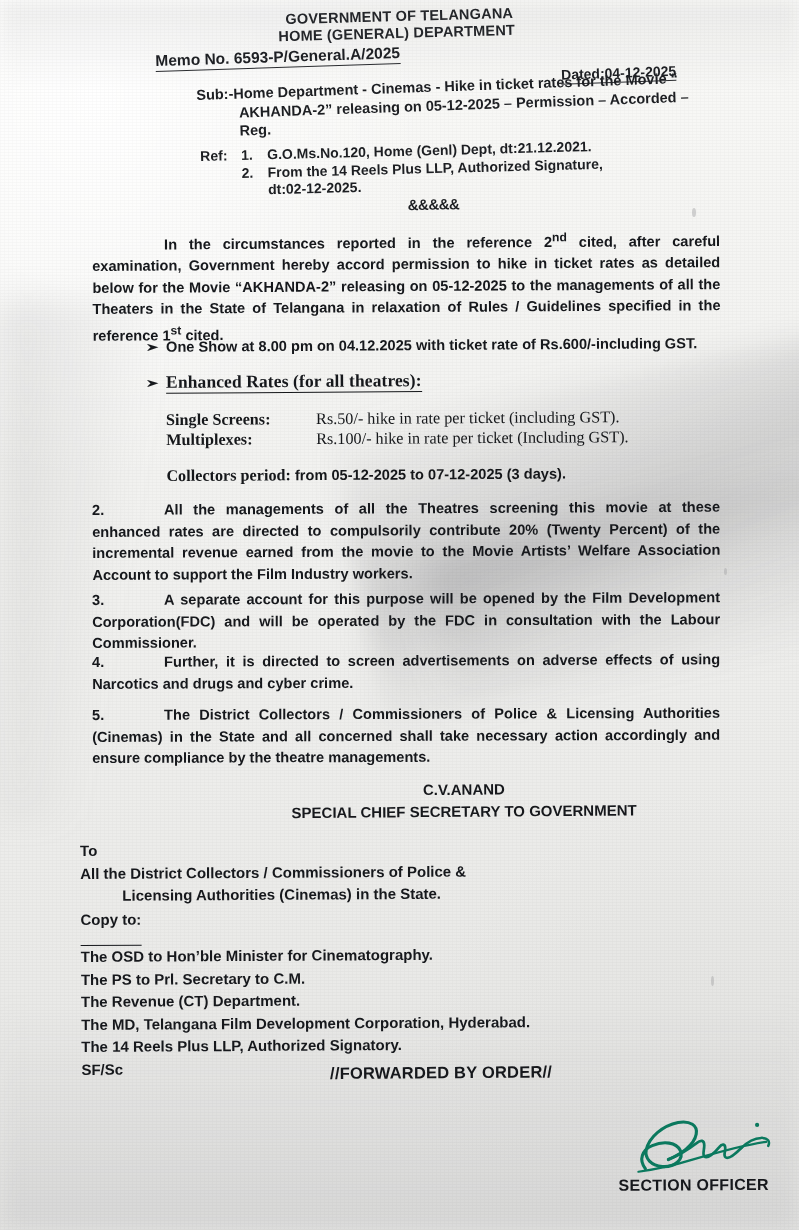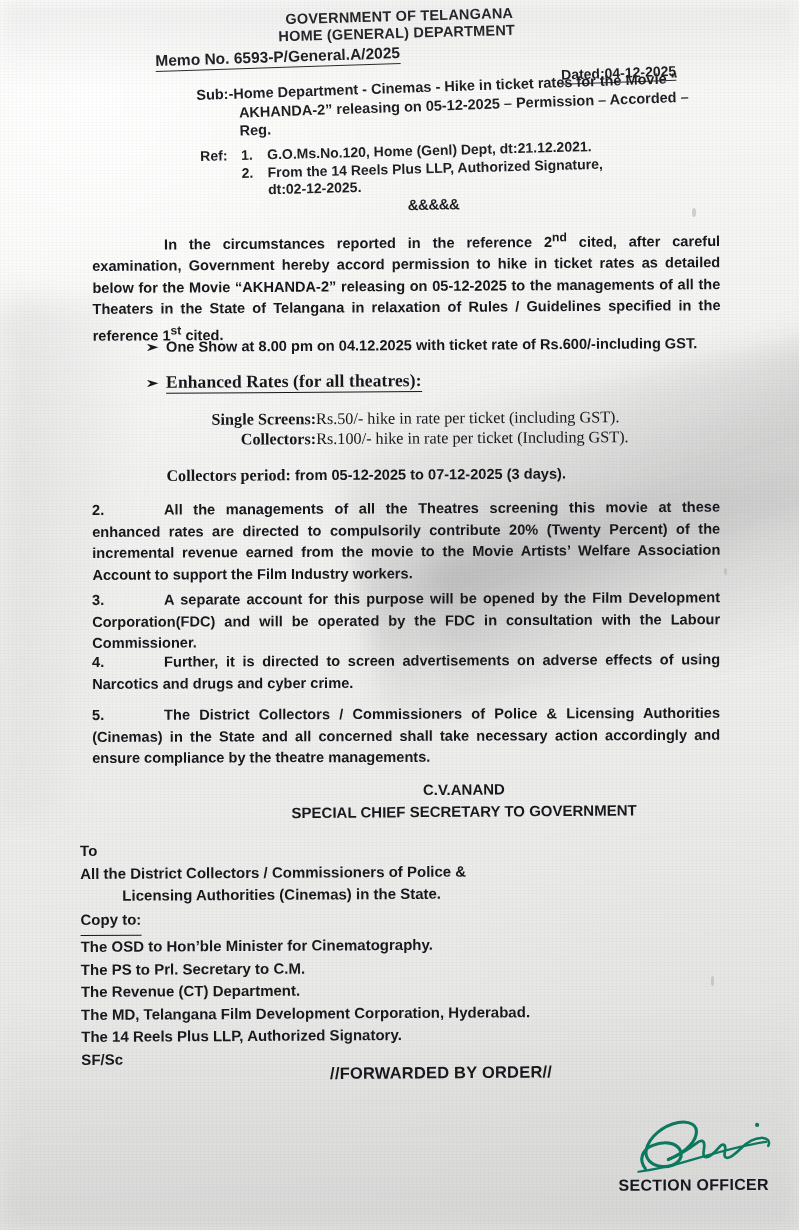--- a/index.html
+++ b/index.html
@@ -200,21 +200,21 @@
 
   .rates {
     left: 166px; top: 410px; width: 560px;
     font-family: "Liberation Serif", serif;
     font-size: 16.2px;
     line-height: 20px;
     color: #15171a;
     transform: rotate(-0.35deg); transform-origin: 0 0;
   }
   .rates .rrow { display: flex; }
-  .rates .rlabel { width: 150px; font-weight: 700; flex: 0 0 150px; text-align: right; }
+  .rates .rlabel { width: 150px; font-weight: 700; flex: 0 0 150px; }
   .rates .rval { flex: 1 1 auto; }
   .rates .applic { margin-top: 16px; }
   .rates .applic b { font-weight: 700; }
   .rates .applic .av {
     font-family: "Liberation Sans", sans-serif;
     font-size: 14.6px;
     font-weight: 600;
   }
 
   .p2 { left: 92px; top: 500px; width: 628px; transform: rotate(-0.3deg); transform-origin: 0 0; }
@@ -239,21 +239,21 @@
     font-size: 15px;
     line-height: 22.5px;
     font-weight: 600;
     color: #16181c;
     transform: rotate(-0.35deg); transform-origin: 0 0;
   }
   .tolist .ind1 { padding-left: 42px; display: block; }
   .tolist .copyto {
     display: inline-block;
     border-bottom: 1.5px solid #16181c;
-    padding-bottom: 4px;
+    padding-bottom: 14px;
     margin-top: 1px;
   }
   .tolist .line { display: block; }
 
   .fwd {
     left: 330px; top: 1064px;
     font-size: 16.5px;
     font-weight: 700;
     letter-spacing: 0.2px;
     color: #16181c;
@@ -336,21 +336,21 @@
     <div class="blk bullet-row b2">
       <span class="arrow">➢</span><span class="hl">Enhanced Rates (for all theatres):</span>
     </div>
 
     <div class="blk rates">
       <div class="rrow">
         <span class="rlabel">Single Screens:</span>
         <span class="rval">Rs.50/- hike in rate per ticket (including GST).</span>
       </div>
       <div class="rrow">
-        <span class="rlabel">Collectors:</span>
+        <span class="rlabel">Multiplexes:</span>
         <span class="rval">Rs.100/- hike in rate per ticket (Including GST).</span>
       </div>
       <div class="applic">
         <b>Collectors period:</b>
         <span class="av">from 05-12-2025 to 07-12-2025 (3 days).</span>
       </div>
     </div>
 
     <div class="blk para p2">
       <span class="num">2.</span><span>All the managements of all the Theatres screening this movie at these enhanced rates are directed to compulsorily contribute 20% (Twenty Percent) of the incremental revenue earned from the movie to the Movie Artists’ Welfare Association Account to support the Film Industry workers.</span>

